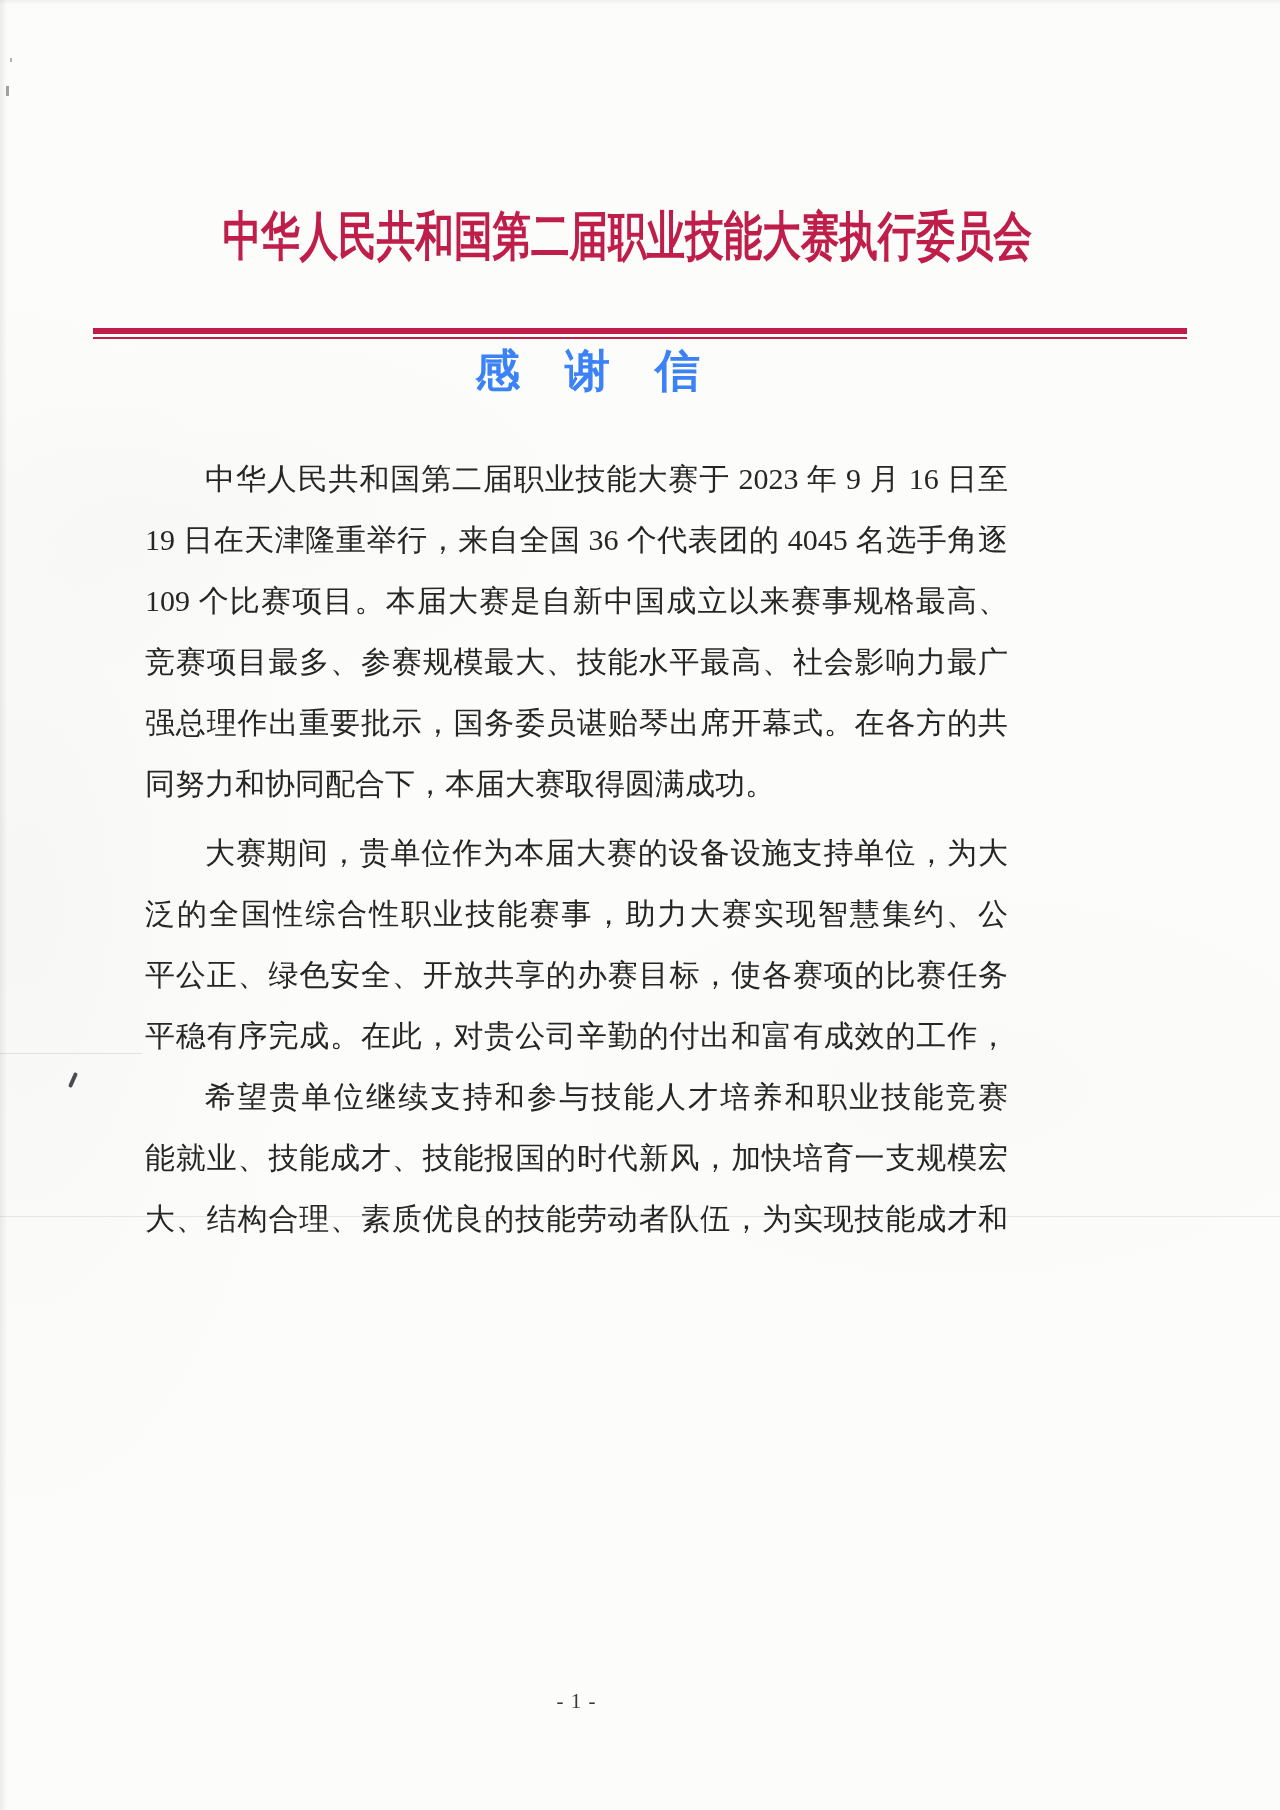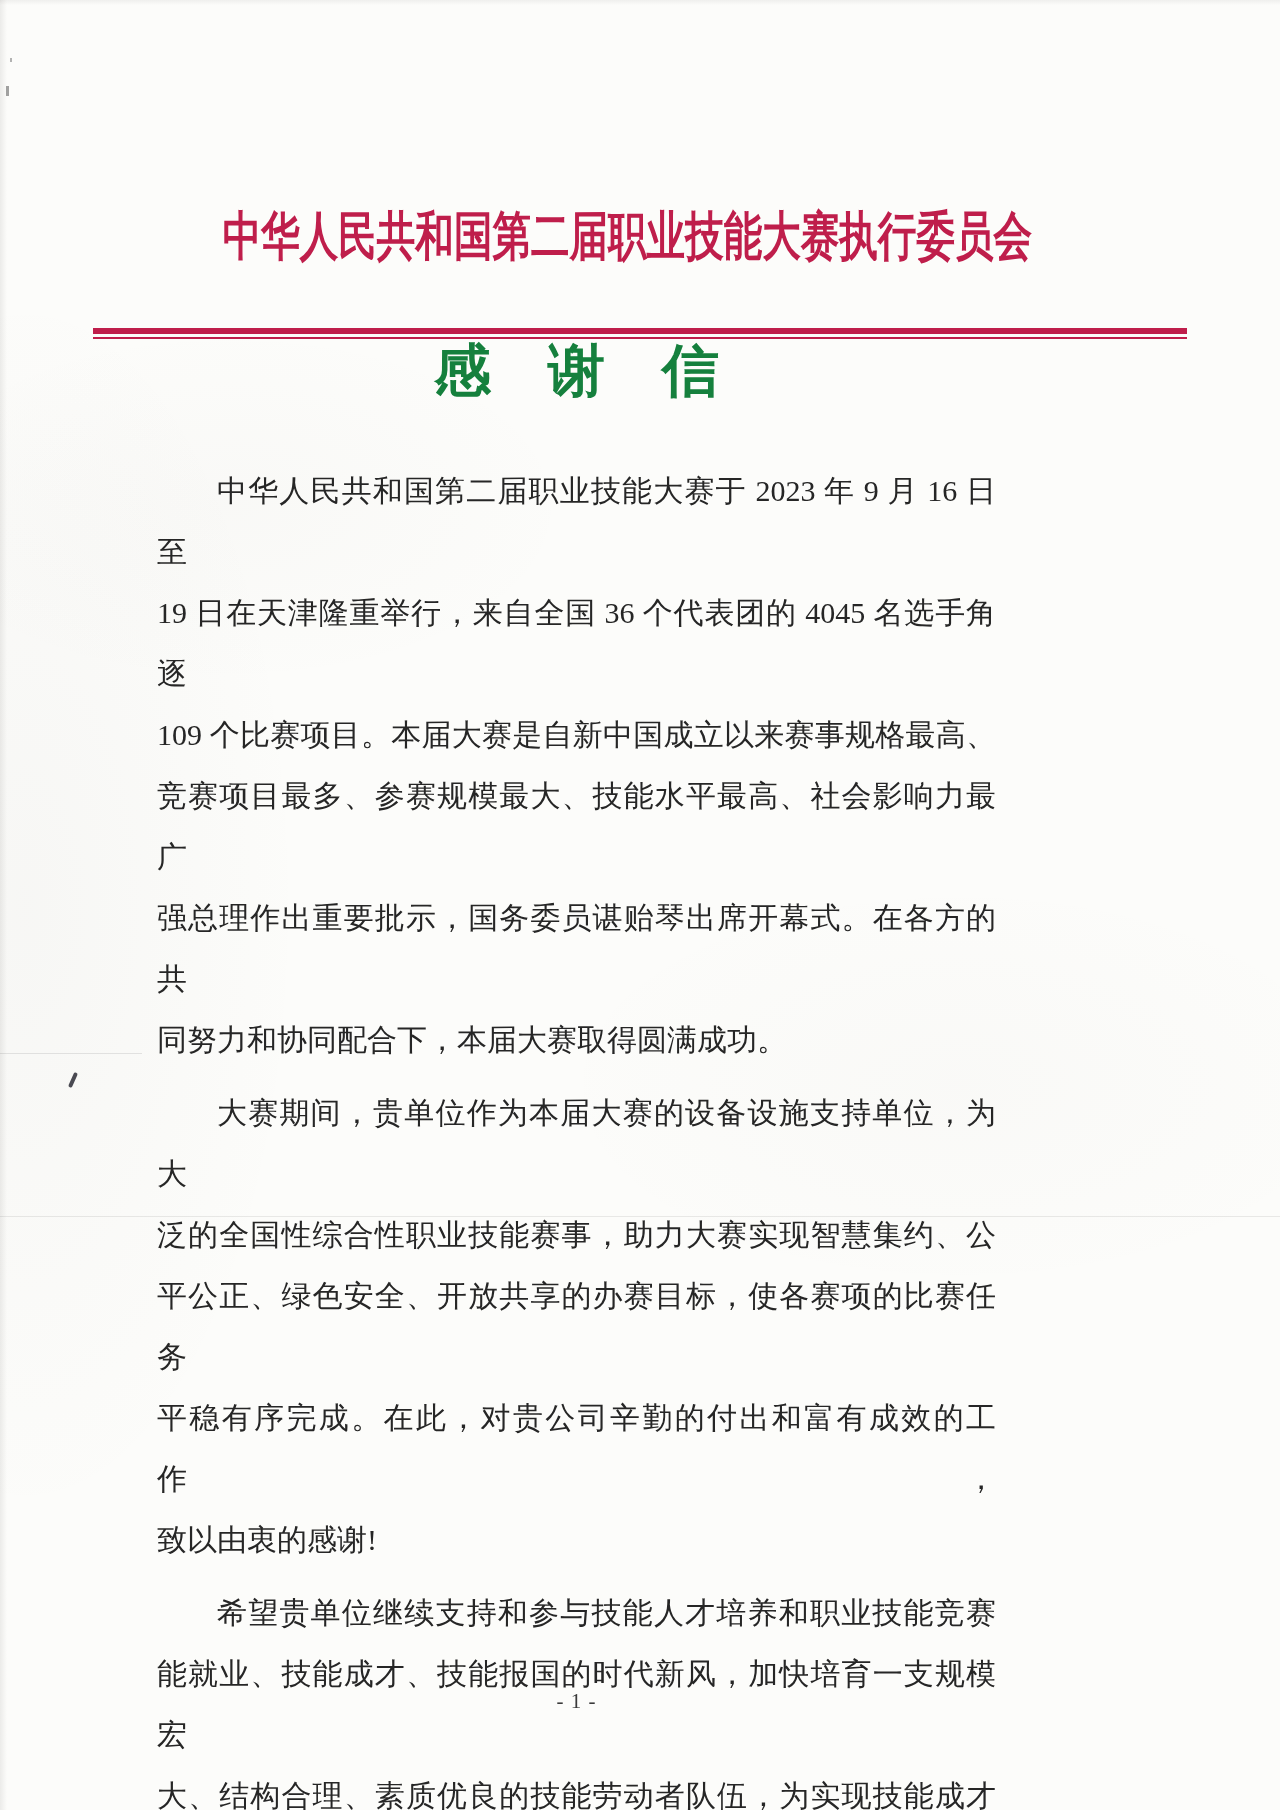--- a/index.html
+++ b/index.html
@@ -48,45 +48,45 @@
     left: 93px;
     width: 1094px;
     height: 3px;
     border-top: 6px solid var(--accent, #bf1e4b);
     border-bottom: 2px solid var(--accent, #bf1e4b);
   }
 
   .letter-title {
     position: absolute;
     top: 342px;
-    left: 0; width: 100%;
+    left: 11px; width: 100%;
     margin: 0;
     text-align: center;
-    font-size: 57px;
+    font-size: 45px;
     font-weight: bold;
     line-height: 58px;
-    color: #15803d;
+    color: #3b82f6;
     white-space: nowrap;
   }
 
   .body-text {
     position: absolute;
     top: 448px;
     left: 0;
     width: 100%;
     font-size: 30px;
     line-height: 61px;
   }
 
   .salutation {
     text-align: left;
     white-space: nowrap;
   }
 
-  .para { margin: 12px; }
+  .para { margin: 0; }
   .para.gap-before { margin-top: 8px; }
 
   .line {
     text-align: justify;
     text-align-last: justify;
   }
   .line.last {
     text-align-last: left;
   }
   .para .line:first-child { text-indent: 2em; }
@@ -158,21 +158,20 @@
           <div class="line">竞赛项目最多、参赛规模最大、技能水平最高、社会影响力最广</div>
           <div class="line">强总理作出重要批示，国务委员谌贻琴出席开幕式。在各方的共</div>
           <div class="line last">同努力和协同配合下，本届大赛取得圆满成功。</div>
         </div>
 
       <div class="para gap-before">
           <div class="line">大赛期间，贵单位作为本届大赛的设备设施支持单位，为大</div>
           <div class="line">泛的全国性综合性职业技能赛事，助力大赛实现智慧集约、公</div>
           <div class="line">平公正、绿色安全、开放共享的办赛目标，使各赛项的比赛任务</div>
           <div class="line">平稳有序完成。在此，对贵公司辛勤的付出和富有成效的工作，</div>
-          <div class="line last">致以由衷的感谢!</div>
         </div>
 
       <div class="para">
           <div class="line">希望贵单位继续支持和参与技能人才培养和职业技能竞赛</div>
           <div class="line">能就业、技能成才、技能报国的时代新风，加快培育一支规模宏</div>
           <div class="line">大、结构合理、素质优良的技能劳动者队伍，为实现技能成才和</div>
         </div>
     </div>
 
   </div>

